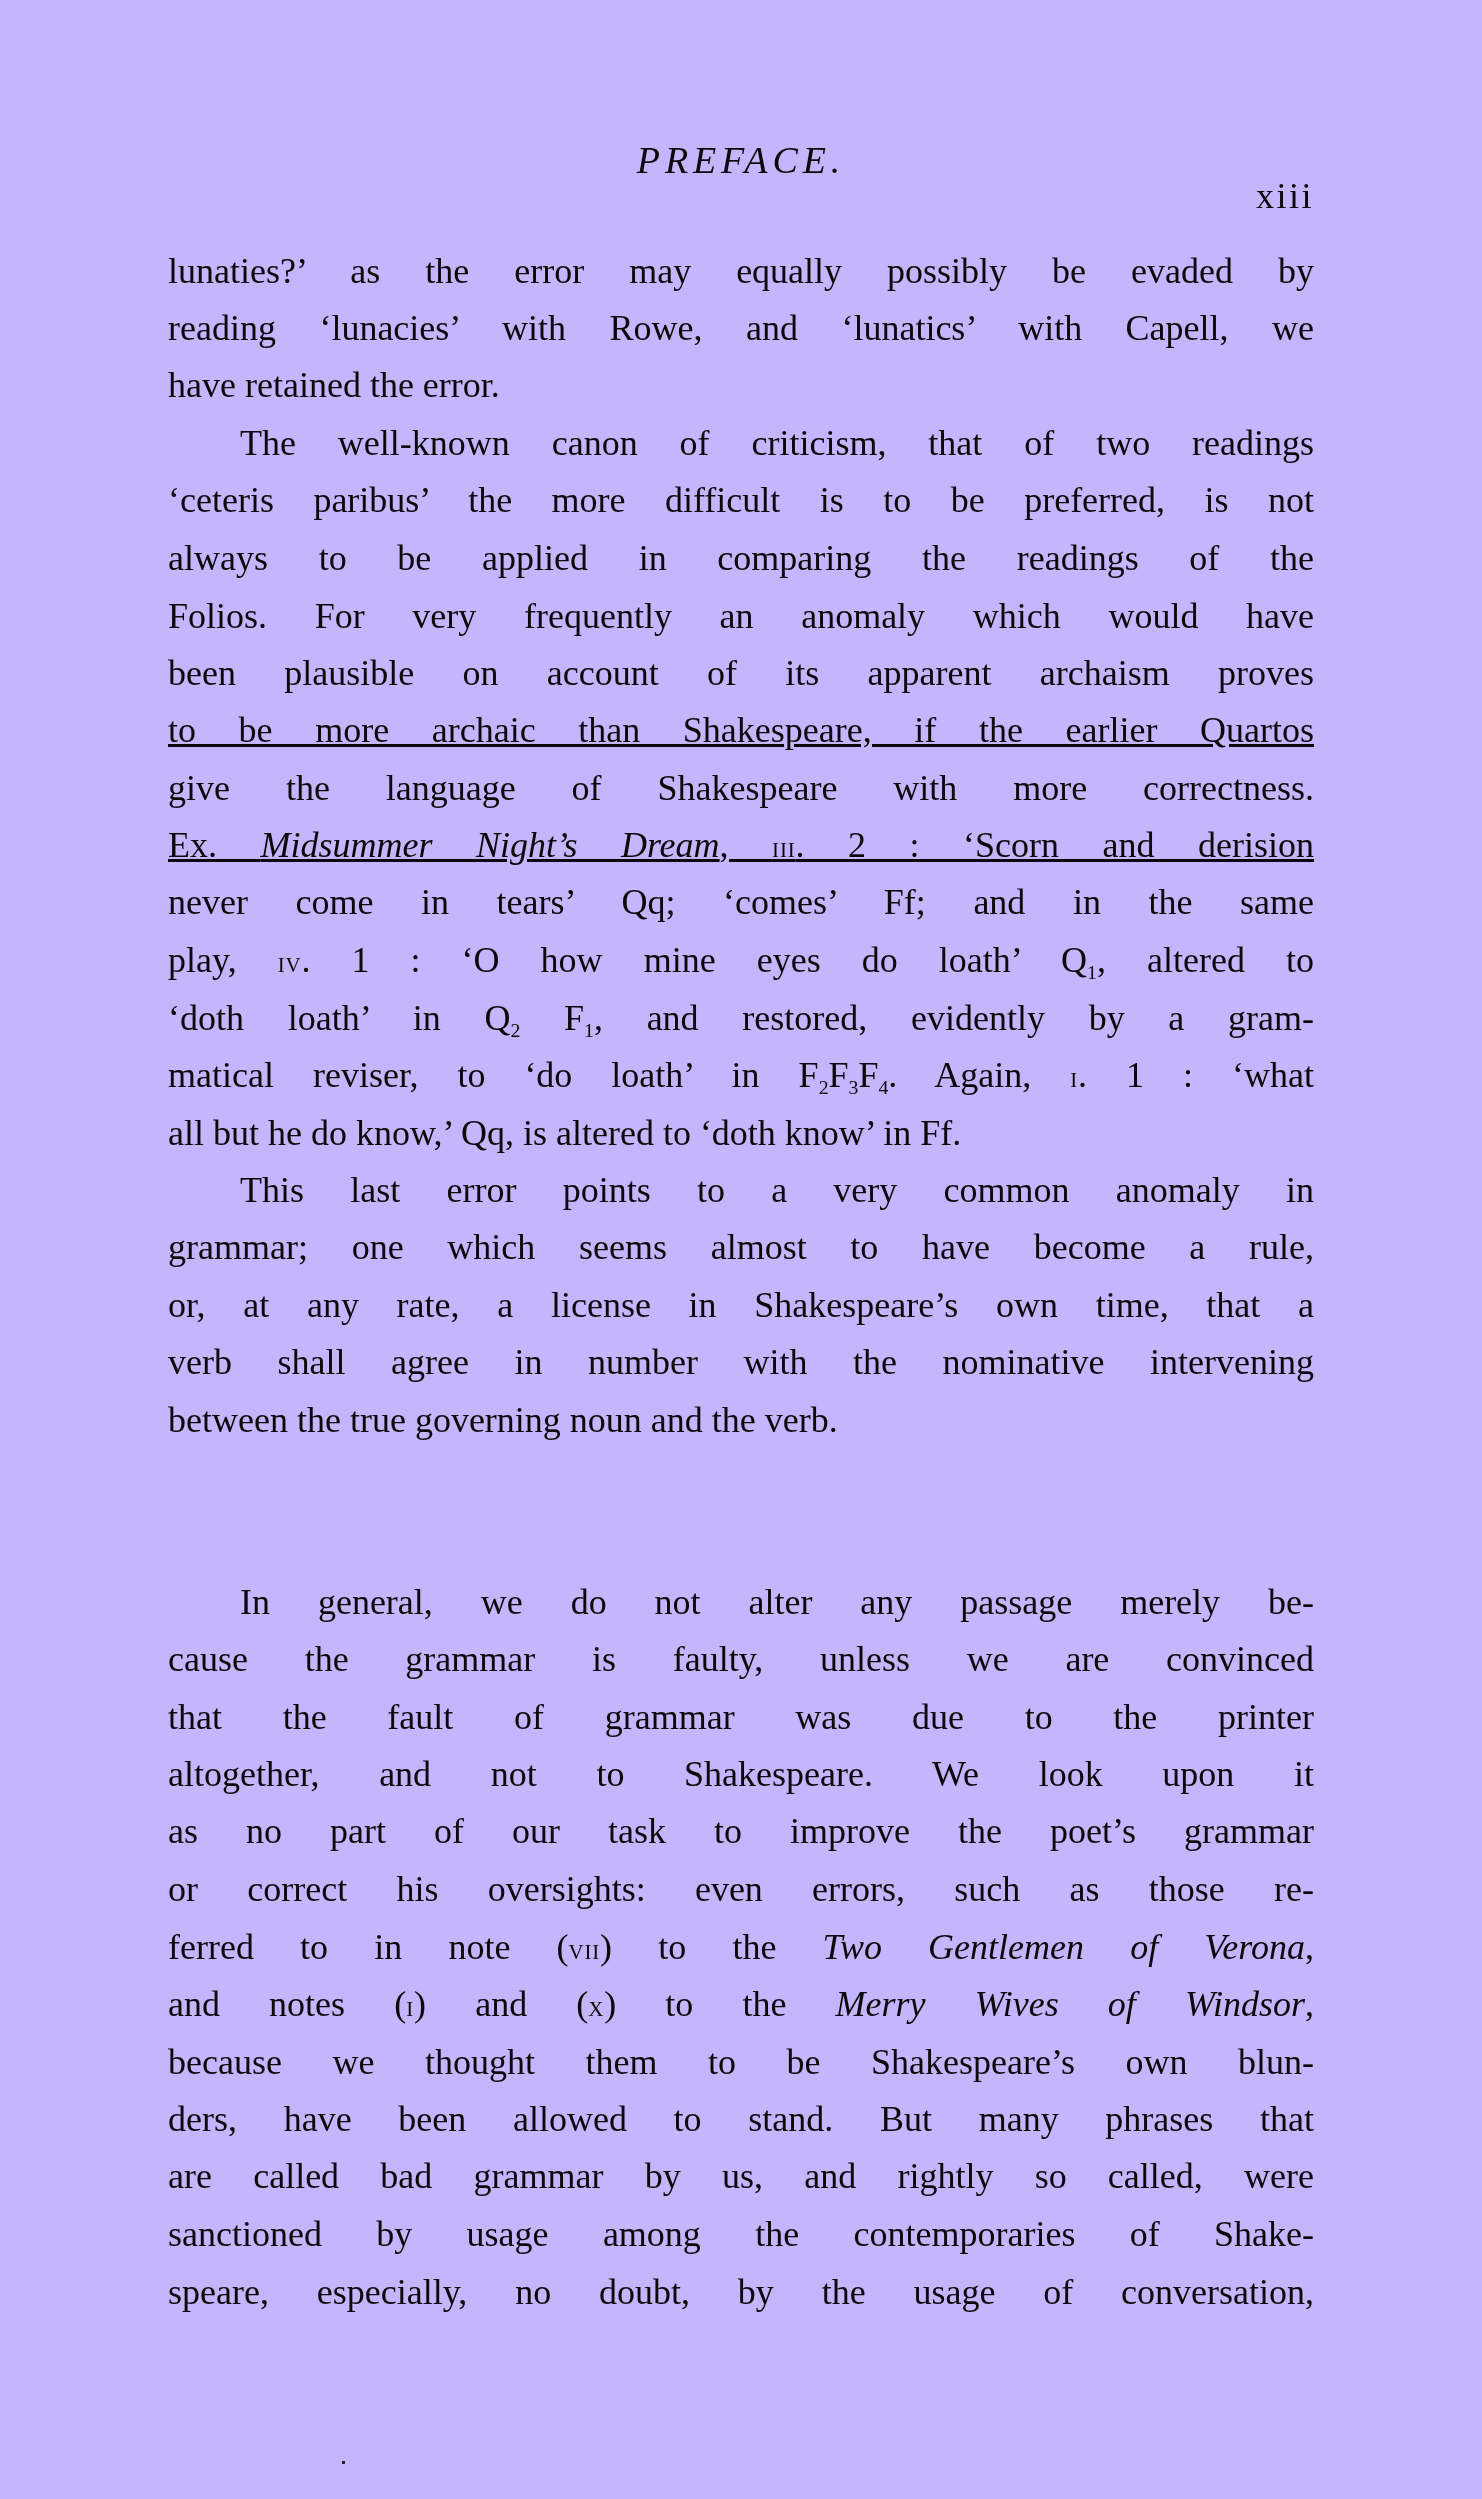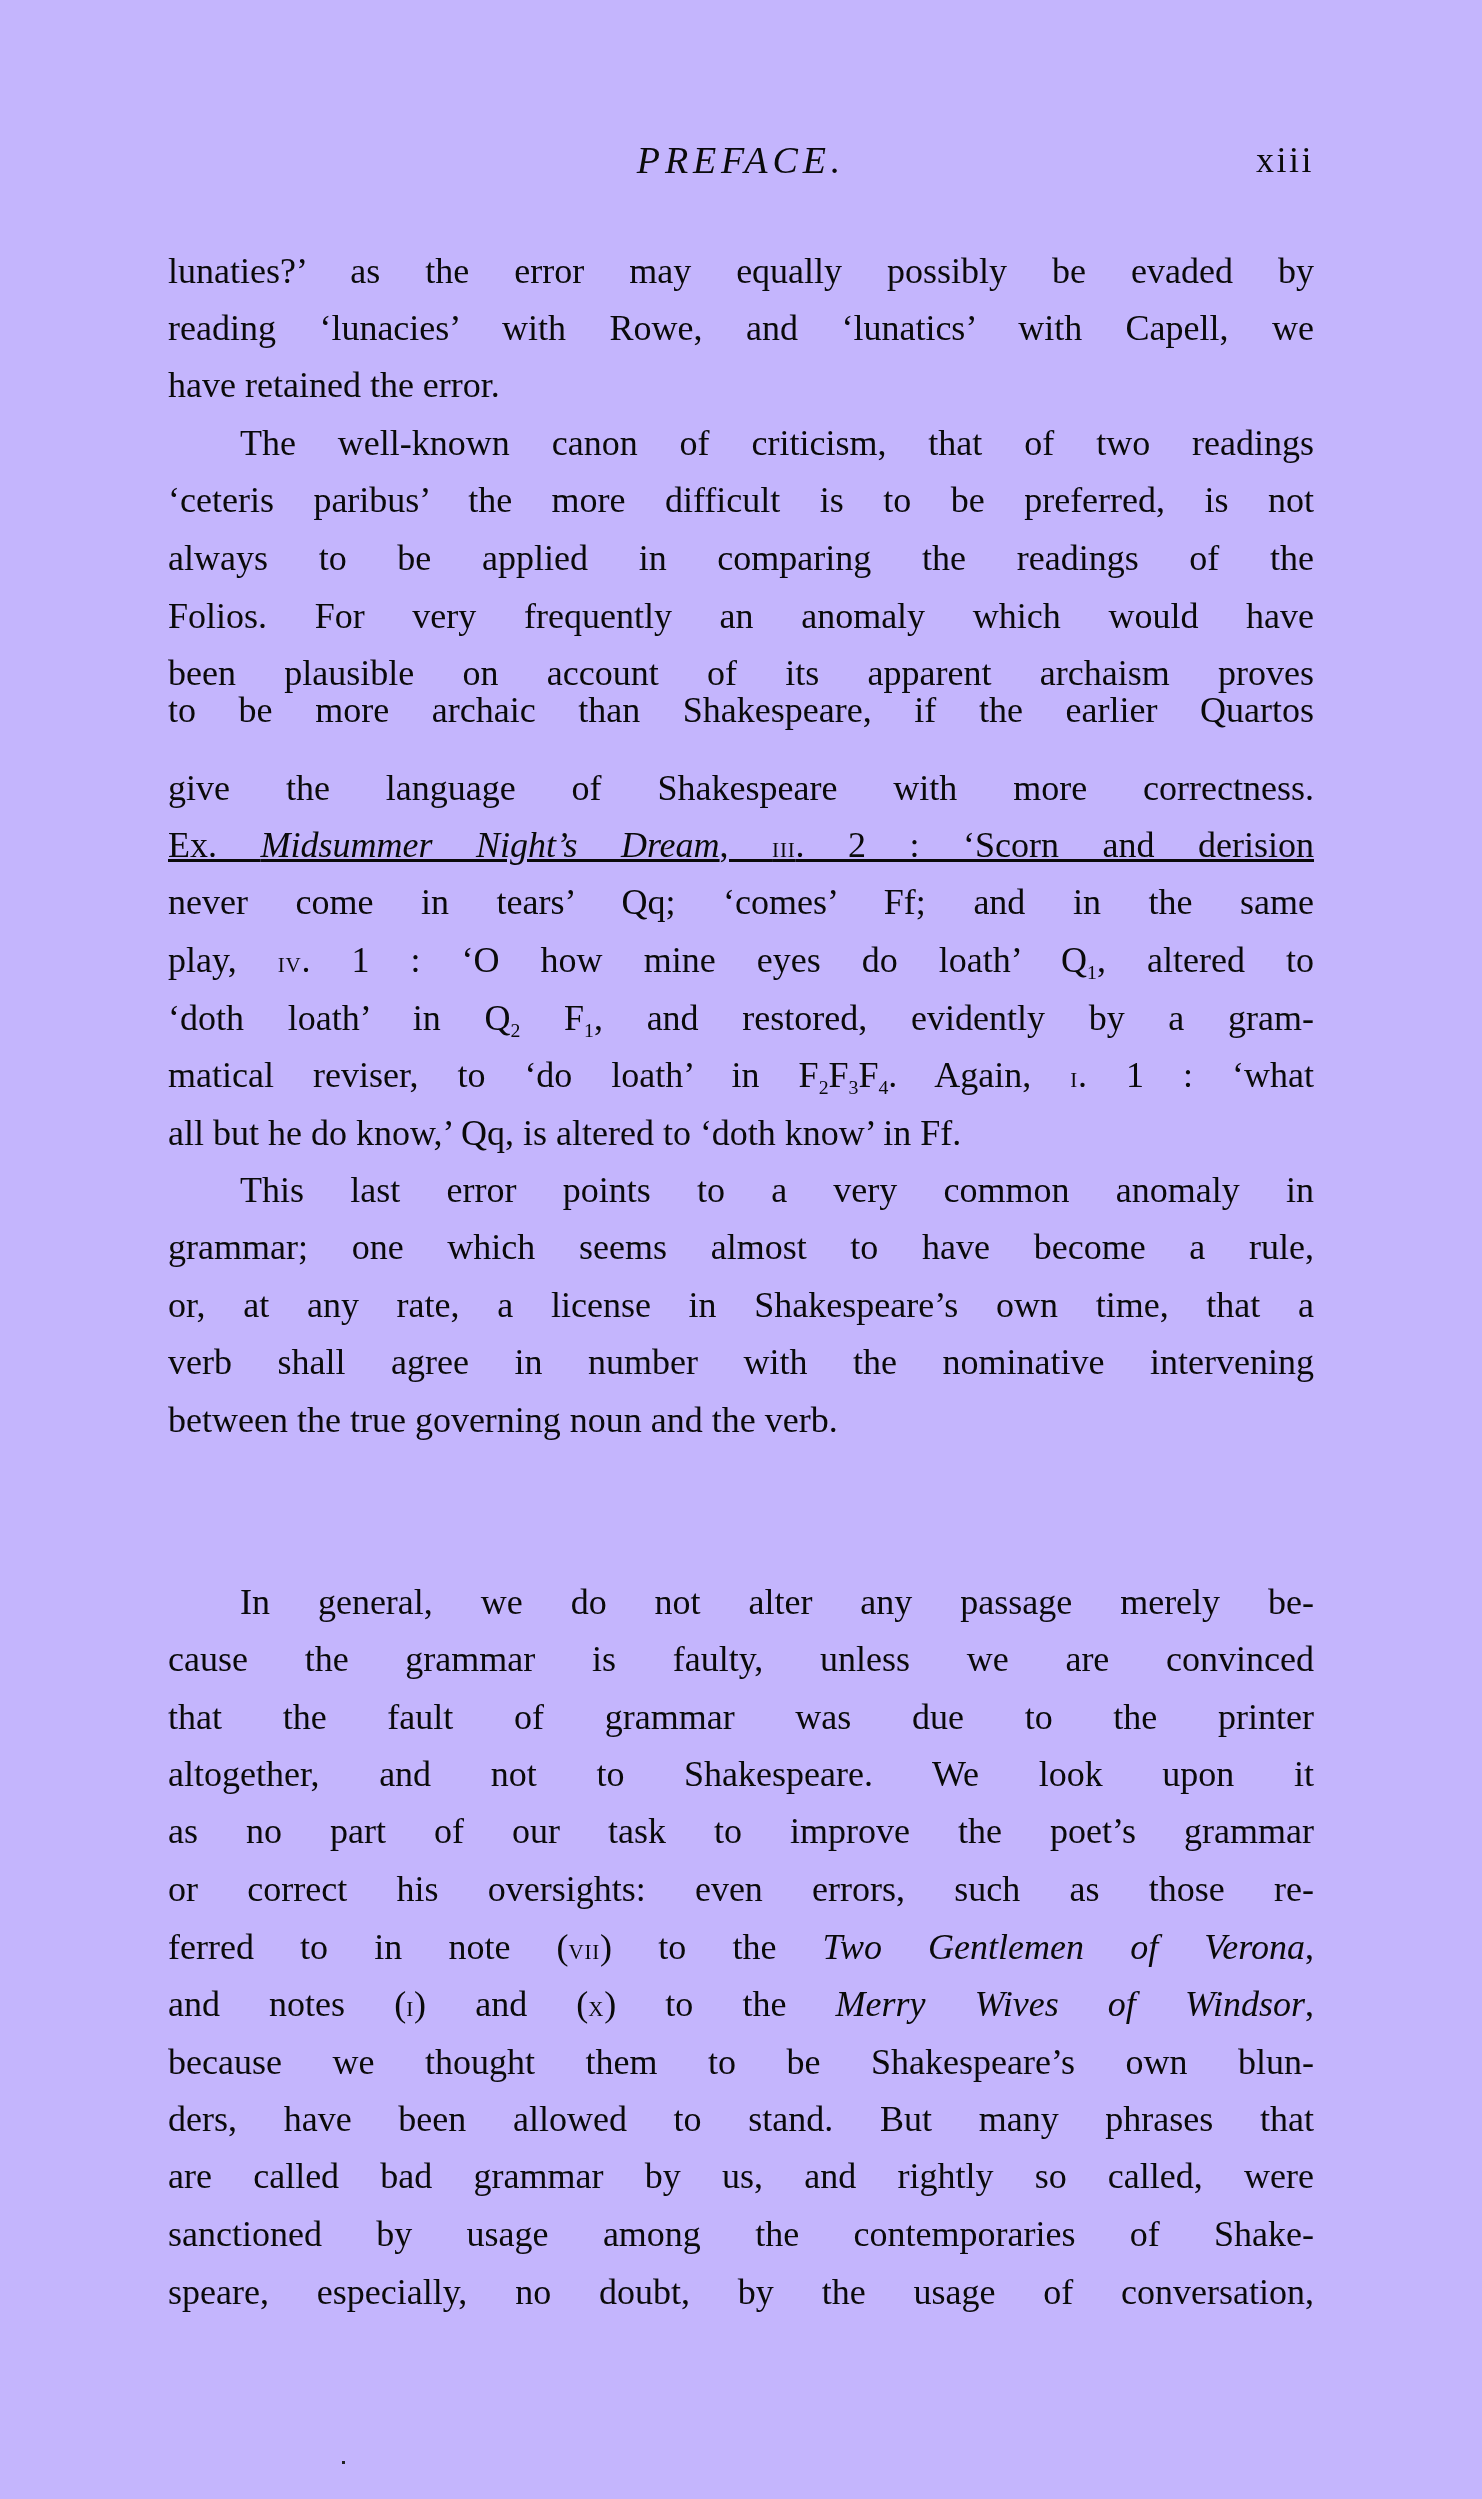--- a/index.html
+++ b/index.html
@@ -38,20 +38,21 @@
     font-size: 38px;
     letter-spacing: 4.9px;
     line-height: 49px;
   }
   .page-number {
     position: absolute;
     right: 0;
     font-size: 36px;
     line-height: 49px;
     letter-spacing: 2.5px;
+    margin-top: 36px;
   }
   .text-block {
     position: absolute;
     left: 168px;
     top: 0;
     width: 1146px;
   }
   .line {
     position: absolute;
     left: 0;
@@ -105,21 +106,21 @@
 
   <div class="text-block" id="text-block">
       <div class="line" style="top: 243px;"><span>lunaties?’ as the error may equally possibly be evaded by</span></div>
       <div class="line" style="top: 300px;"><span>reading ‘lunacies’ with Rowe, and ‘lunatics’ with Capell, we</span></div>
       <div class="line last" style="top: 357px;"><span>have retained the error.</span></div>
       <div class="line indent" style="top: 415px;"><span>The well-known canon of criticism, that of two readings</span></div>
       <div class="line" style="top: 472px;"><span>‘ceteris paribus’ the more difficult is to be preferred, is not</span></div>
       <div class="line" style="top: 530px;"><span>always to be applied in comparing the readings of the</span></div>
       <div class="line" style="top: 588px;"><span>Folios.  For very frequently an anomaly which would have</span></div>
       <div class="line" style="top: 645px;"><span>been plausible on account of its apparent archaism proves</span></div>
-      <div class="line" style="top: 682px;"><span>to be more archaic than Shakespeare, if the earlier Quartos</span></div>
+      <div class="line" style="top: 702px; text-decoration: underline;"><span>to be more archaic than Shakespeare, if the earlier Quartos</span></div>
       <div class="line" style="top: 760px;"><span>give the language of Shakespeare with more correctness.</span></div>
       <div class="line" style="top: 817px; text-decoration: underline;"><span>Ex. </span><span class="seg-i">Midsummer Night’s Dream</span><span>, </span><span class="seg-sc">iii</span><span>. 2 : ‘Scorn and derision</span></div>
       <div class="line" style="top: 874px;"><span>never come in tears’ Qq; ‘comes’ Ff; and in the same</span></div>
       <div class="line" style="top: 932px;"><span>play, </span><span class="seg-sc">iv</span><span>. 1 : ‘O how mine eyes do loath’ Q</span><span class="seg-sub">1</span><span>, altered to</span></div>
       <div class="line" style="top: 990px;"><span>‘doth loath’ in Q</span><span class="seg-sub">2</span><span> F</span><span class="seg-sub">1</span><span>, and restored, evidently by a gram-</span></div>
       <div class="line" style="top: 1047px;"><span>matical reviser, to ‘do loath’ in F</span><span class="seg-sub">2</span><span>F</span><span class="seg-sub">3</span><span>F</span><span class="seg-sub">4</span><span>.  Again, </span><span class="seg-sc">i</span><span>. 1 : ‘what</span></div>
       <div class="line last" style="top: 1105px;"><span>all but he do know,’ Qq, is altered to ‘doth know’ in Ff.</span></div>
       <div class="line indent" style="top: 1162px;"><span>This last error points to a very common anomaly in</span></div>
       <div class="line" style="top: 1219px;"><span>grammar; one which seems almost to have become a rule,</span></div>
       <div class="line" style="top: 1277px;"><span>or, at any rate, a license in Shakespeare’s own time, that a</span></div>

